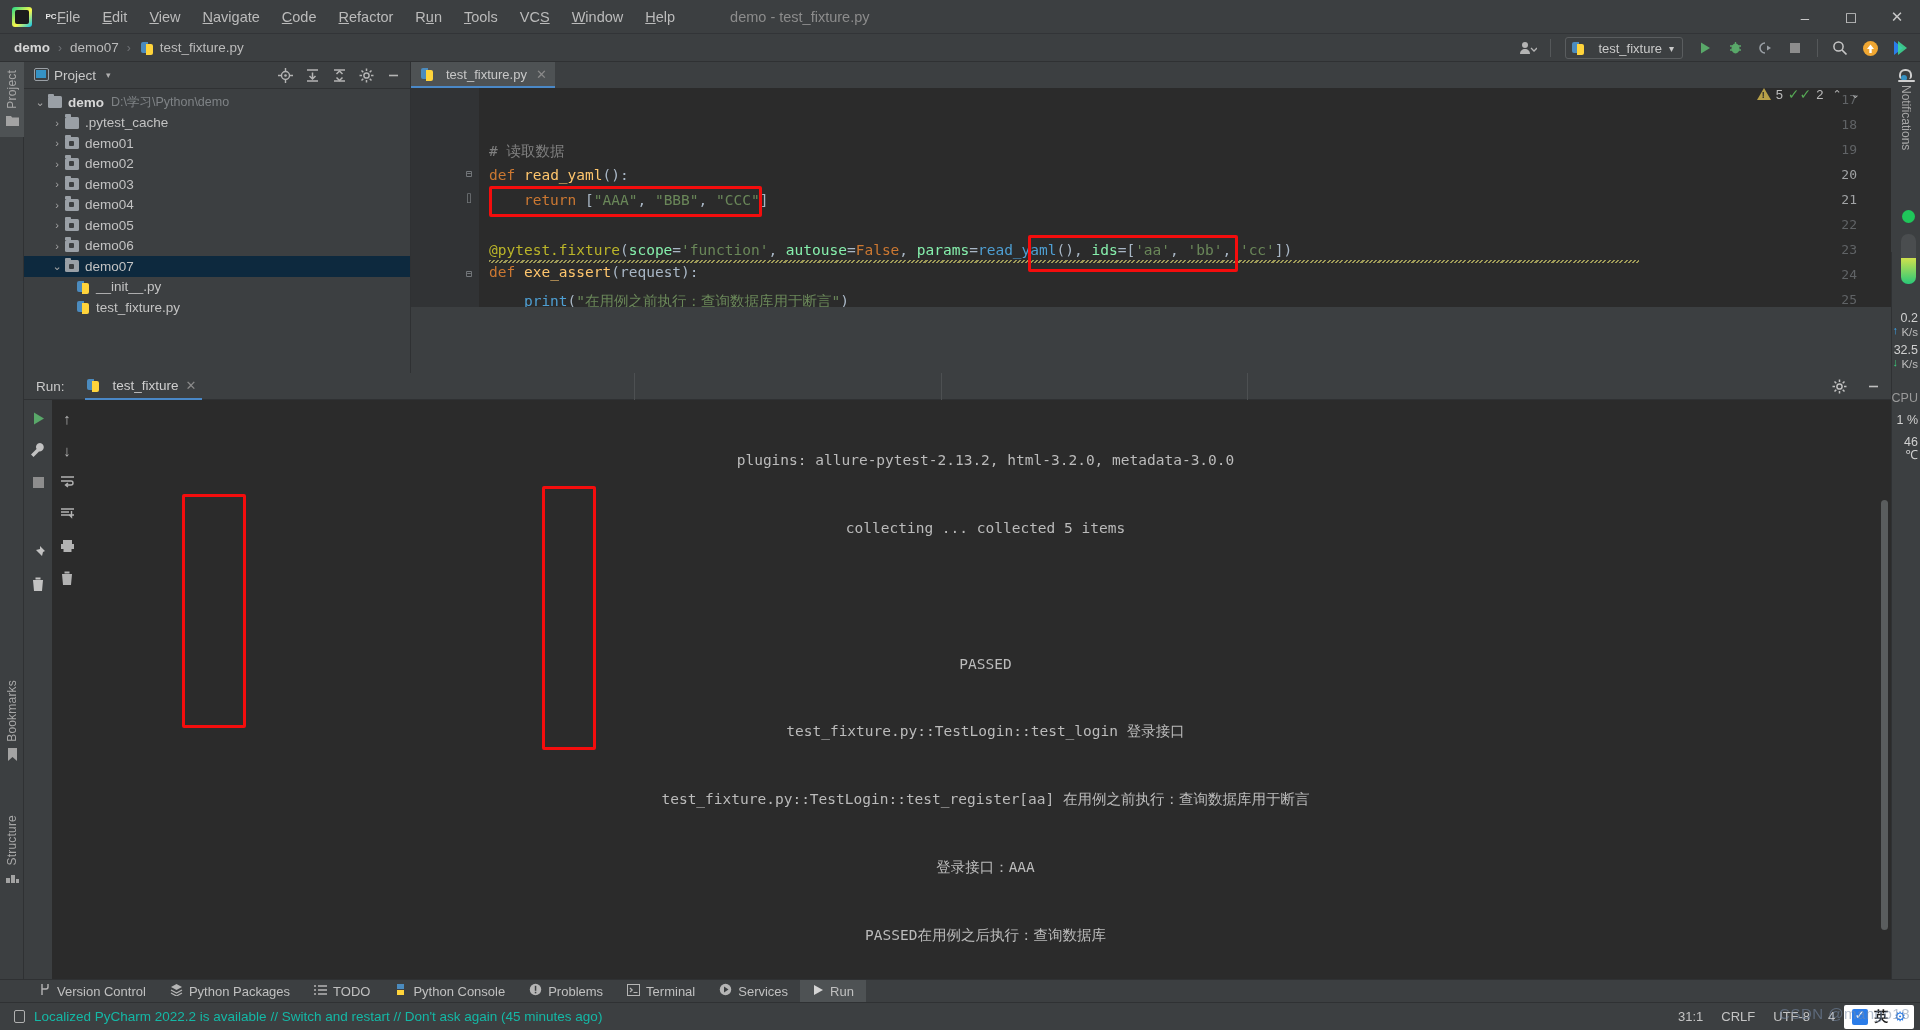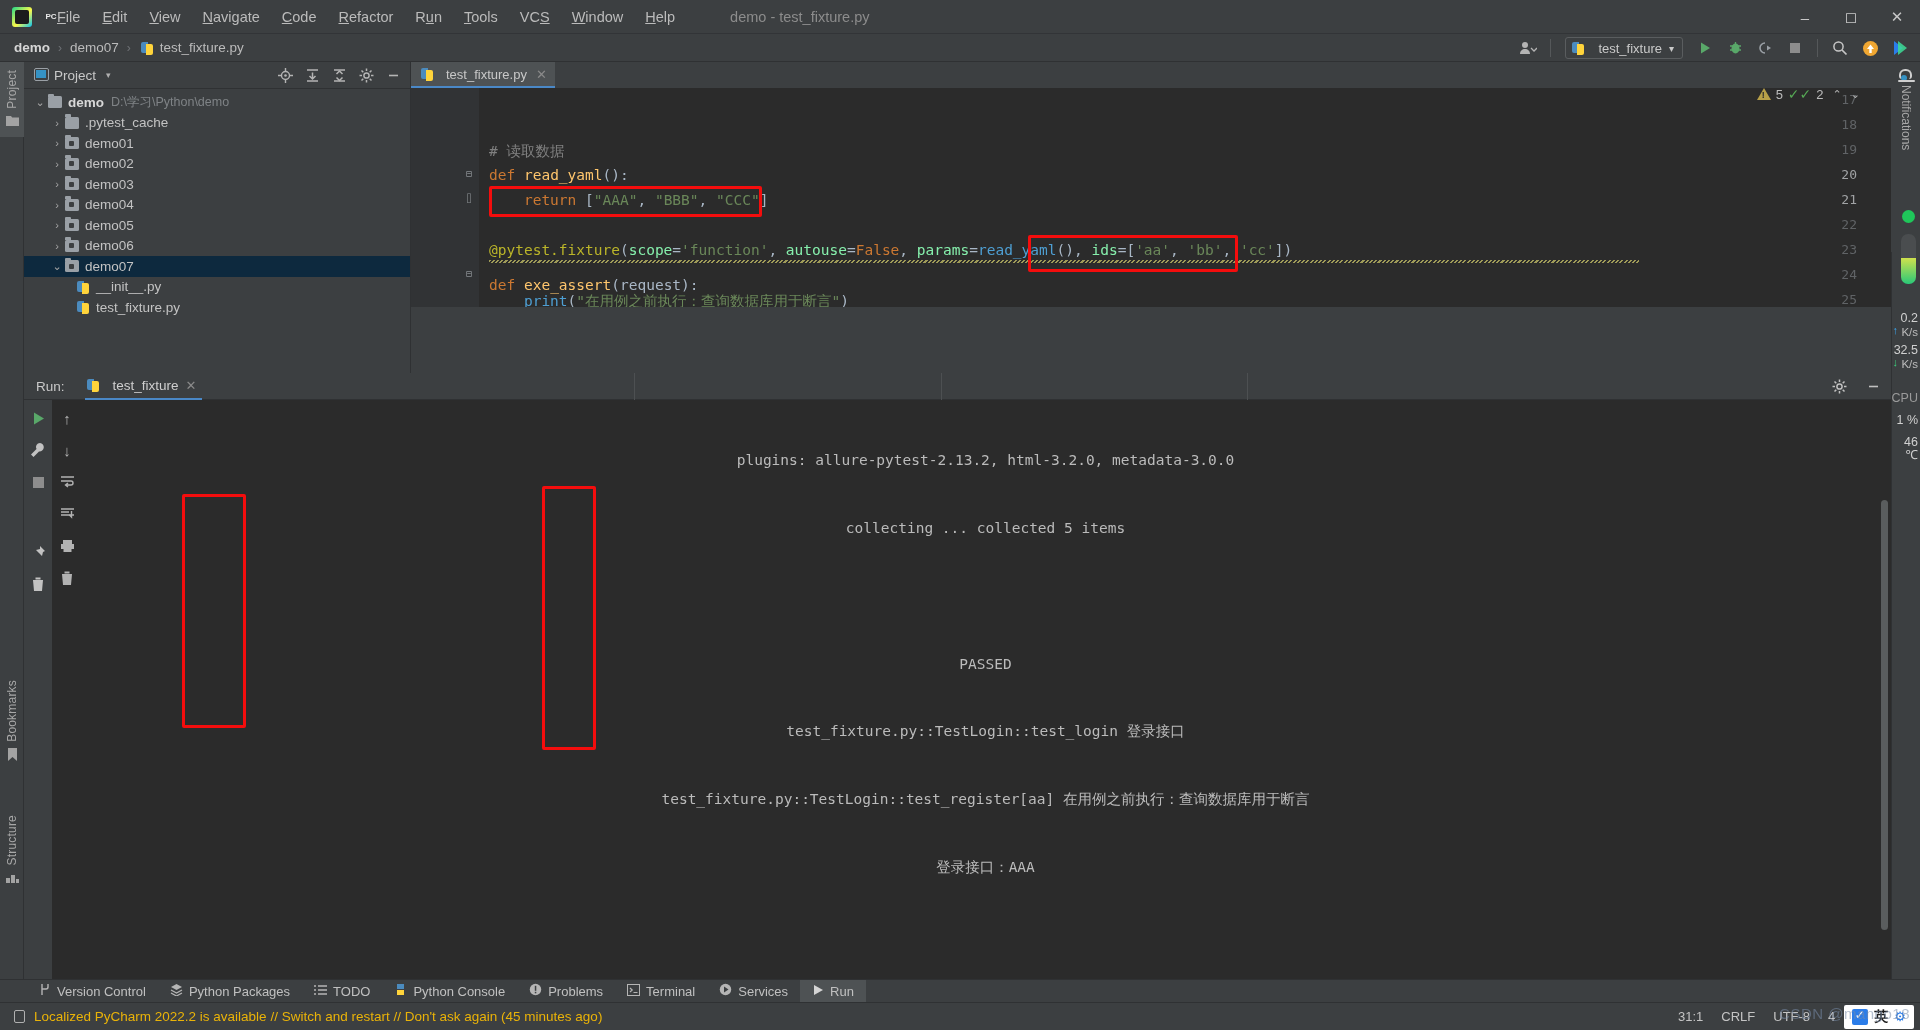--- a/index.html
+++ b/index.html
@@ -282,21 +282,21 @@
   }
   .bt.active { background: #4e5254; }
   .bt .gl { color: #b5b5b5; font-size: 12px; }
 
   
   .statusbar {
     position: absolute; left: 0; bottom: 0; width: 1920px; height: 28px;
     background: #3c3f41; display: flex; align-items: center;
     border-top: 1px solid #2f3133;
   }
-  .sb-msg { color: #eab308; font-size: 13.5px; margin-left: 34px; }
+  .sb-msg { color: #14b8a6; font-size: 13.5px; margin-left: 34px; }
   .sb-icon-l { position:absolute; left:14px; width:11px; height:13px; border:1.4px solid #b0b0b0; border-radius:2px;}
   .sb-right { position: absolute; right: 0; display: flex; align-items: center; height: 28px; }
   .sb-item { color: #c4c4c4; font-size: 13px; padding: 0 9px; white-space: nowrap; }
   .ime {
     display:flex; align-items:center; gap:6px; background:#ffffff; height:24px;
     padding:0 8px; margin-right: 6px; border-radius:2px; position:relative;
   }
   .ime .blue-sq { width:16px; height:16px; background:#2b7de9; border-radius:2px; position:relative;}
   .ime .blue-sq::after{content:"✓"; position:absolute; left:2.5px; top:-1px; color:#fff; font-size:12px;}
   .ime .cn { color:#1a1a1a; font-size:14px; font-weight:bold;}
@@ -577,21 +577,21 @@
 
       <div class="codeline cm" style="top:54px"># 读取数据</div>
 
       <div class="codeline" style="top:79px"><span class="k">def</span> <span class="fn">read_yaml</span>():</div>
 
       <div class="codeline" style="top:104px"><span class="k">    return</span> [<span class="s">"AAA"</span>, <span class="s">"BBB"</span>, <span class="s">"CCC"</span>]</div>
 
       <div class="codeline" style="top:154px"><span class="dec">@pytest.fixture</span>(<span class="param">scope</span>=<span class="s">'function'</span>, <span class="param">autouse</span>=<span class="k">False</span>, <span class="param">params</span>=<span class="blue">read_yaml</span>(), <span class="param">ids</span>=[<span class="s">'aa'</span>, <span class="s">'bb'</span>, <span class="s">'cc'</span>])</div>
       <div class="wavy" style="left:78px; top:172px; width:1150px;"></div>
 
-      <div class="codeline" style="top:189px"><span class="k">def</span> <span class="fn">exe_assert</span>(request):</div>
+      <div class="codeline" style="top:176px"><span class="k">def</span> <span class="fn">exe_assert</span>(request):</div>
 
       <div class="codeline" style="top:204px">    <span class="blue">print</span>(<span class="s">"在用例之前执行：查询数据库用于断言"</span>)</div>
 
       <div class="redbox" style="left:78px; top:98px; width:273px; height:31px;"></div>
       <div class="redbox" style="left:617px; top:147px; width:210px; height:37px;"></div>
     </div>
   </div>
 
   <div class="inspect">
     <span class="warn-tri"></span>
@@ -717,20 +717,21 @@
       </div>
 
       <div class="console">
         <div class="cline">plugins: allure-pytest-2.13.2, html-3.2.0, metadata-3.0.0</div>
         <div class="cline">collecting ... collected 5 items</div>
         <div class="cline"></div>
         <div class="cline">PASSED</div>
         <div class="cline">test_fixture.py::TestLogin::test_login 登录接口</div>
         <div class="cline">test_fixture.py::TestLogin::test_register[aa] 在用例之前执行：查询数据库用于断言</div>
         <div class="cline">登录接口：AAA</div>
+        <div class="cline">PASSED在用例之后执行：查询数据库</div>
         <div class="cline"></div>
         
         
         
         
         
         
         
         
         

